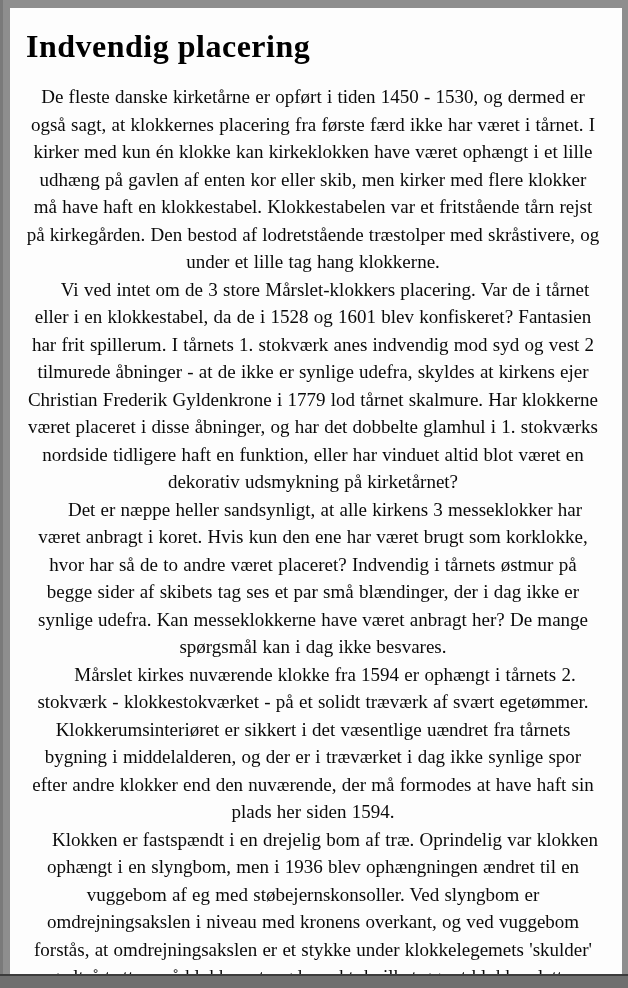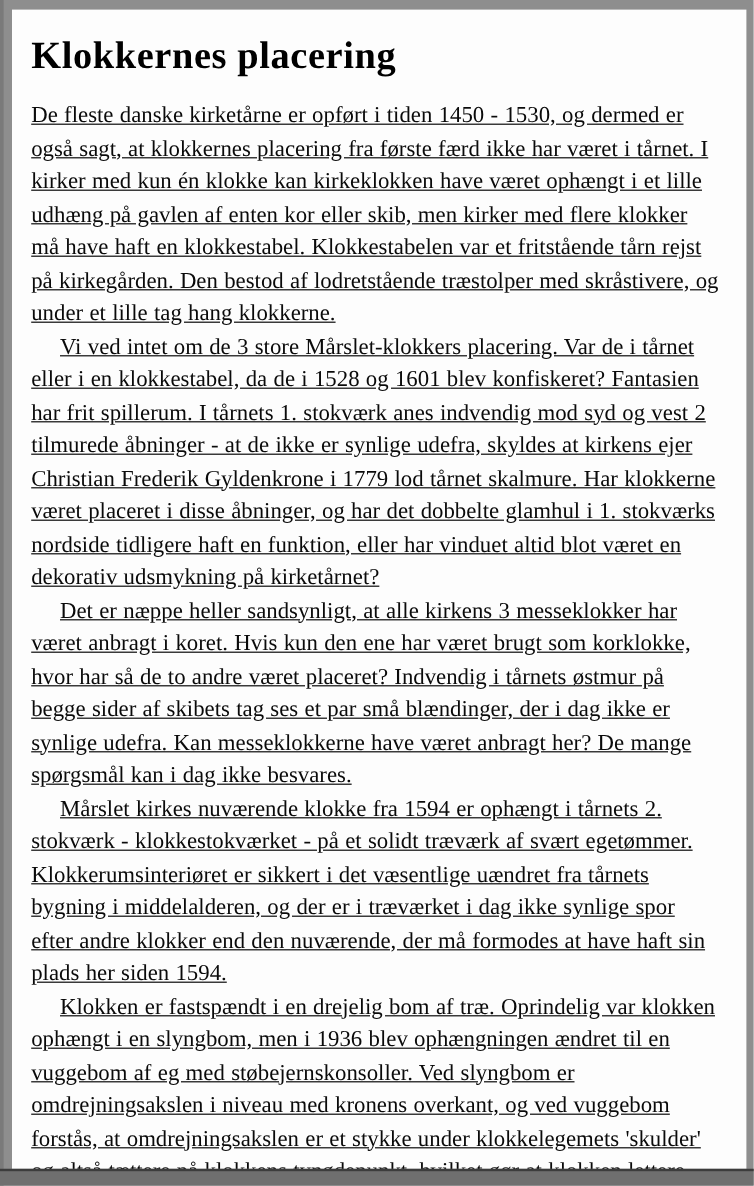--- a/index.html
+++ b/index.html
@@ -32,23 +32,22 @@
     color: #000;
     margin: 4px 0 18px 0;
     letter-spacing: 0.5px;
   }
   .body-text p {
     font-family: "Liberation Serif", serif;
     font-size: 19px;
     line-height: 27.5px;
     color: #0a0a0a;
     margin: 0;
-    text-align: left;
+    text-align: center;
     word-spacing: 0.5px;
-    text-decoration: underline;
   }
   .body-text p.indent {
     text-indent: 24px;
   }
   .edge-shadow {
     position: absolute;
     left: 0;
     right: 0;
     bottom: 0;
     height: 12px;
@@ -63,21 +62,21 @@
     width: 3px;
     background: #7a7a7a;
   }
 </style>
 </head>
 <body>
 
 <div class="left-edge"></div>
 
 <div class="page">
-  <h1 class="doc-title">Klokkernes placering</h1>
+  <h1 class="doc-title">Indvendig placering</h1>
 
   <div class="body-text">
     <p>De fleste danske kirketårne er opført i tiden 1450 - 1530, og dermed er også sagt, at klokkernes placering fra første færd ikke har været i tårnet. I kirker med kun én klokke kan kirkeklokken have været ophængt i et lille udhæng på gavlen af enten kor eller skib, men kirker med flere klokker må have haft en klokkestabel. Klokkestabelen var et fritstående tårn rejst på kirkegården. Den bestod af lodretstående træstolper med skråstivere, og under et lille tag hang klokkerne.</p>
     <p class="indent">Vi ved intet om de 3 store Mårslet-klokkers placering. Var de i tårnet eller i en klokkestabel, da de i 1528 og 1601 blev konfiskeret? Fantasien har frit spillerum. I tårnets 1. stokværk anes indvendig mod syd og vest 2 tilmurede åbninger - at de ikke er synlige udefra, skyldes at kirkens ejer Christian Frederik Gyldenkrone i 1779 lod tårnet skalmure. Har klokkerne været placeret i disse åbninger, og har det dobbelte glamhul i 1. stokværks nordside tidligere haft en funktion, eller har vinduet altid blot været en dekorativ udsmykning på kirketårnet?</p>
     <p class="indent">Det er næppe heller sandsynligt, at alle kirkens 3 messeklokker har været anbragt i koret. Hvis kun den ene har været brugt som korklokke, hvor har så de to andre været placeret? Indvendig i tårnets østmur på begge sider af skibets tag ses et par små blændinger, der i dag ikke er synlige udefra. Kan messeklokkerne have været anbragt her? De mange spørgsmål kan i dag ikke besvares.</p>
     <p class="indent">Mårslet kirkes nuværende klokke fra 1594 er ophængt i tårnets 2. stokværk - klokkestokværket - på et solidt træværk af svært egetømmer. Klokkerumsinteriøret er sikkert i det væsentlige uændret fra tårnets bygning i middelalderen, og der er i træværket i dag ikke synlige spor efter andre klokker end den nuværende, der må formodes at have haft sin plads her siden 1594.</p>
     <p class="indent">Klokken er fastspændt i en drejelig bom af træ. Oprindelig var klokken ophængt i en slyngbom, men i 1936 blev ophængningen ændret til en vuggebom af eg med støbejernskonsoller. Ved slyngbom er omdrejningsakslen i niveau med kronens overkant, og ved vuggebom forstås, at omdrejningsakslen er et stykke under klokkelegemets 'skulder' og altså tættere på klokkens tyngdepunkt, hvilket gør at klokken lettere kan sættes i svingning. I næste afsnit vil det blive vist, hvad der forstås ved klokkens krone og skulder.</p>
 
   </div>
 </div>

